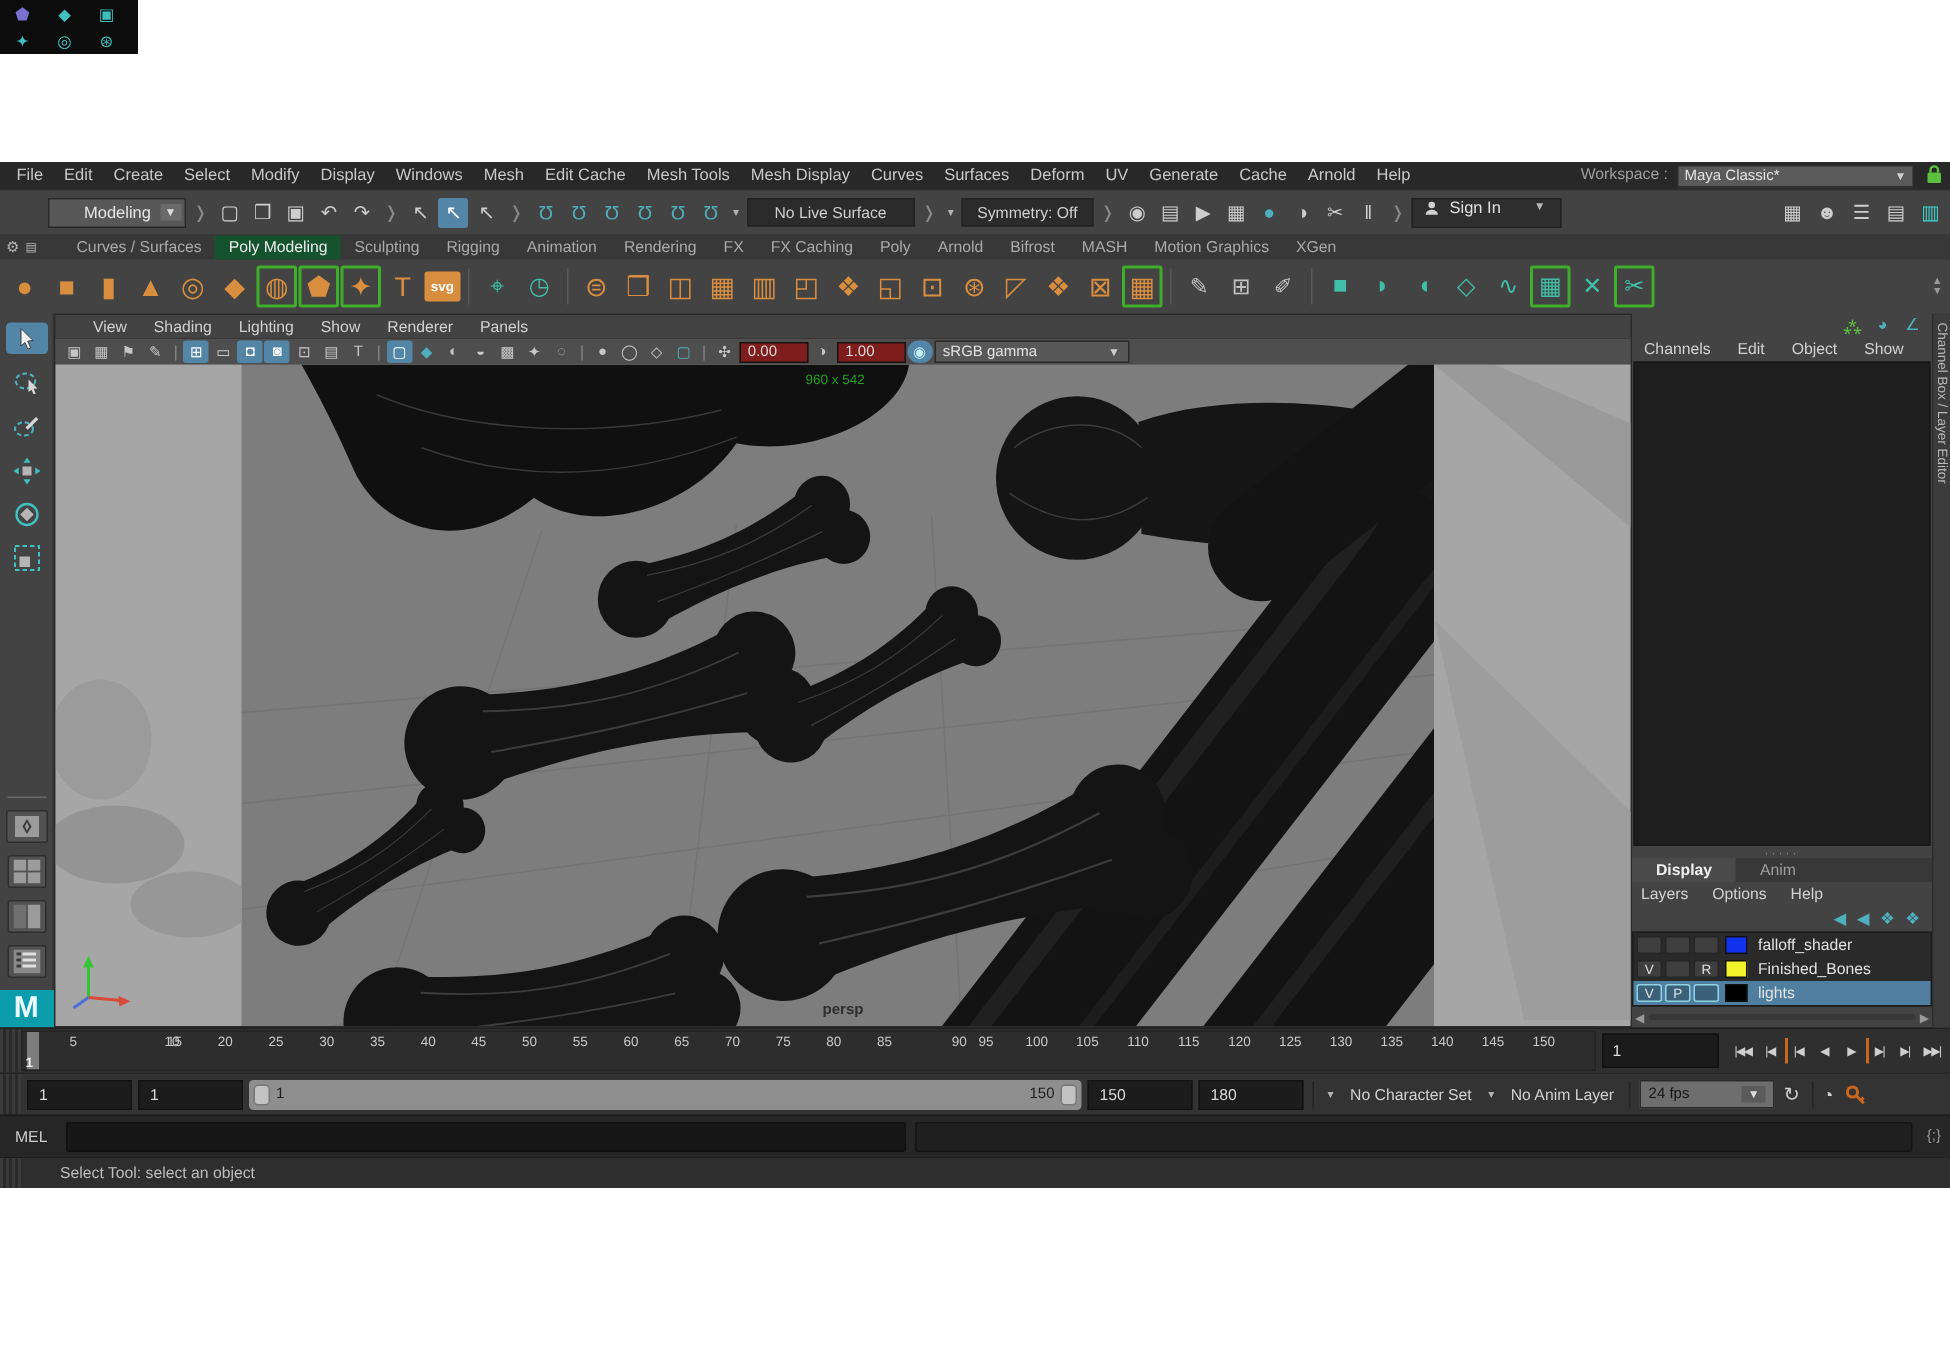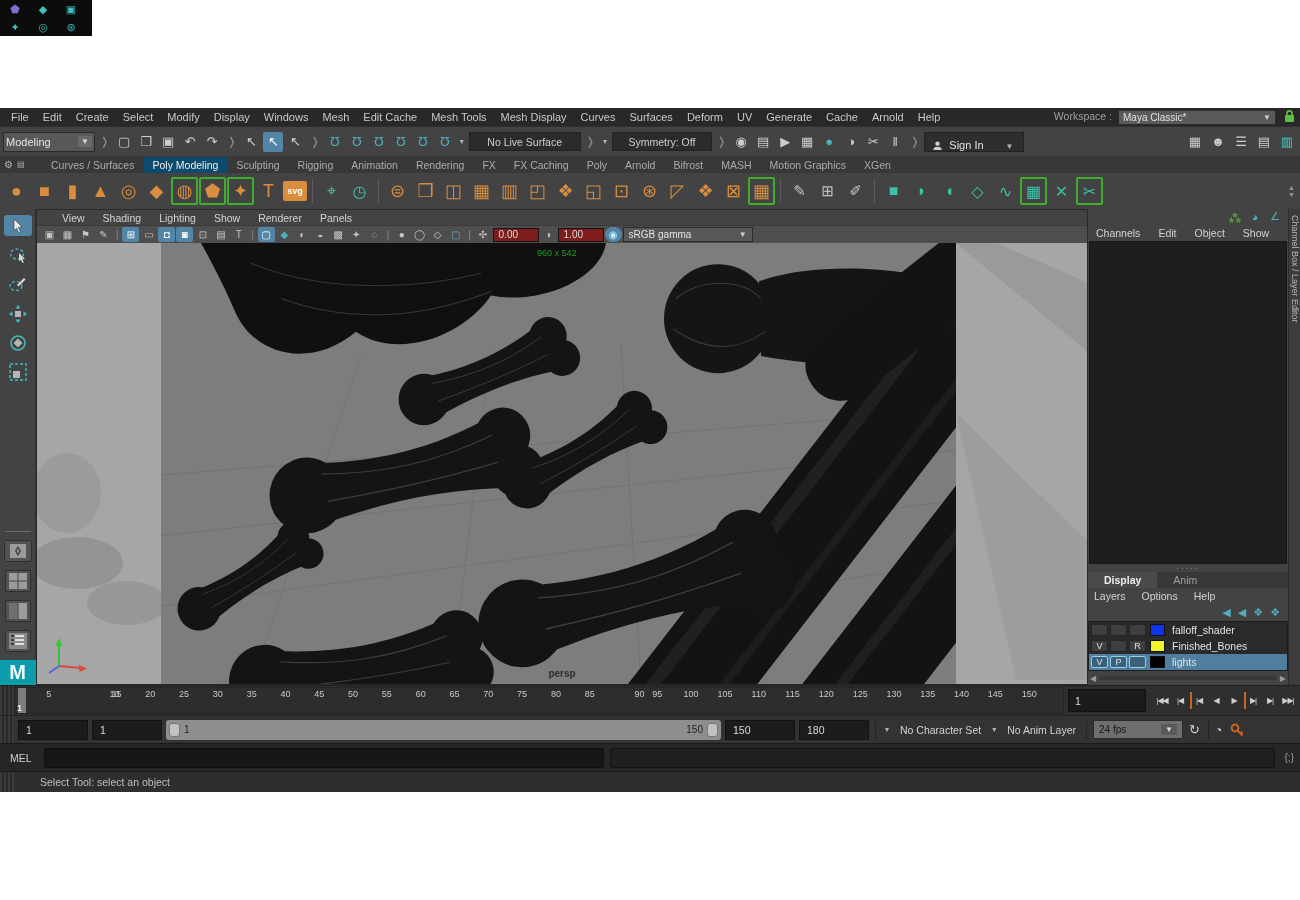--- a/index.html
+++ b/index.html
@@ -25,44 +25,44 @@
   .workspace .wlabel { color:#9f9f9f; font-size:10.5px; }
   .wsdd { width:158px; height:15px; background:#5a5a5a; border:1px solid #2c2c2c; display:flex;
           align-items:center; justify-content:space-between; padding:0 4px; font-size:10px; color:#e3e3e3; }
   .wsdd .caret { color:#cfcfcf; font-size:8px; }
   .lockwrap { width:14px; display:flex; justify-content:center; }
 
   
   .statusline { height:30px; background:#434343; border-top:1px solid #303030; display:flex;
                 align-items:center; padding:0 3px; gap:2px; flex:0 0 auto; }
   .dd { background:#585858; border:1px solid #2a2a2a; height:20px; display:flex; align-items:center;
-        gap:6px; padding:0 2px; font-size:11px; color:#e6e6e6; }
+        gap:6px; padding:0 23px; font-size:11px; color:#e6e6e6;margin-left:29px; }
   .dd .caret { background:#6a6a6a; font-size:8px; padding:1px 3px; color:#ddd; }
   .gsep { color:#8a8a8a; font-size:11px; padding:0 3px; }
   .ic { width:20px; height:20px; display:flex; align-items:center; justify-content:center;
         font-size:13px; color:#cdcdcd; }
   .ic.teal { color:#4fb0bd; }
   .ic.rot { transform:rotate(180deg); }
   .ic.on { background:#5285a6; border-radius:2px; color:#fff; }
   .flatfield { background:#2b2b2b; border:1px solid #222; height:19px; display:flex; align-items:center;
                justify-content:center; font-size:10.5px; color:#cfcfcf; padding:0 8px; }
   .smallcaret { color:#b5b5b5; font-size:8px; padding:0 3px; }
-  .signin { background:#2e2e2e; border:1px solid #222; height:20px; display:flex; align-items:flex-end;
+  .signin { background:#2e2e2e; border:1px solid #222; height:20px; display:flex; align-items:flex-start;
             gap:6px; padding:0 7px; font-size:11px; color:#e0e0e0; width:100px; }
   .signin .pico { width:11px; height:11px; }
   .statusright { margin-left:auto; display:flex; align-items:center; gap:3px; }
   .statusright .ic.edge { color:#3fd0c9; }
 
   
   .shelftabs { height:17px; background:#383838; display:flex; align-items:flex-end; font-size:10.5px;
                color:#ababab; padding-left:42px; position:relative; flex:0 0 auto; }
   .shelfmini { position:absolute; left:4px; top:0; display:flex; gap:4px; align-items:center; height:100%;
                color:#b5b5b5; font-size:10px; }
   .stab { padding:2px 9px; white-space:nowrap; }
-  .stab.active { background:#0c4a6e; color:#eeeeee; }
+  .stab.active { background:#14532d; color:#eeeeee; }
 
   
   .shelf { height:36px; background:#434343; display:flex; align-items:center; padding:0 3px; gap:1px;
            flex:0 0 auto; overflow:hidden; }
   .sic { min-width:27px; height:28px; display:flex; align-items:center; justify-content:center;
          font-size:18px; color:#d98e3f; position:relative; }
   .sic.bracket { border:2px solid #3fae2a; border-radius:2px; }
   .sic.tealg { color:#3fbfa8; font-size:16px; }
   .sic.gray { color:#c2c2c2; font-size:15px; }
   .sic.badge { font-size:9px; font-weight:bold; color:#fff; background:#d98e3f; min-width:24px;
@@ -279,21 +279,21 @@
           <span class="ic teal rot">Ω</span>
           <span class="ic teal rot">Ω</span>
           <span class="ic teal rot">Ω</span>
           <span class="ic teal rot">Ω</span>
           <span class="ic teal rot">Ω</span>
         </span>
       <span class="smallcaret">▾</span>
       <span class="flatfield" style="width:112px;">No Live Surface</span>
       <span class="gsep">❭</span>
       <span class="smallcaret">▾</span>
-      <span class="flatfield" style="width:100px;">Symmetry: Off</span>
+      <span class="flatfield" style="width:88px;">Symmetry: Off</span>
       <span class="gsep">❭</span>
       <span id="renderops" style="display:flex;gap:2px;">
           <span class="ic ">◉</span>
           <span class="ic ">▤</span>
           <span class="ic ">▶</span>
           <span class="ic ">▦</span>
           <span class="ic teal">●</span>
           <span class="ic ">◑</span>
           <span class="ic ">✂</span>
           <span class="ic ">‖</span>

